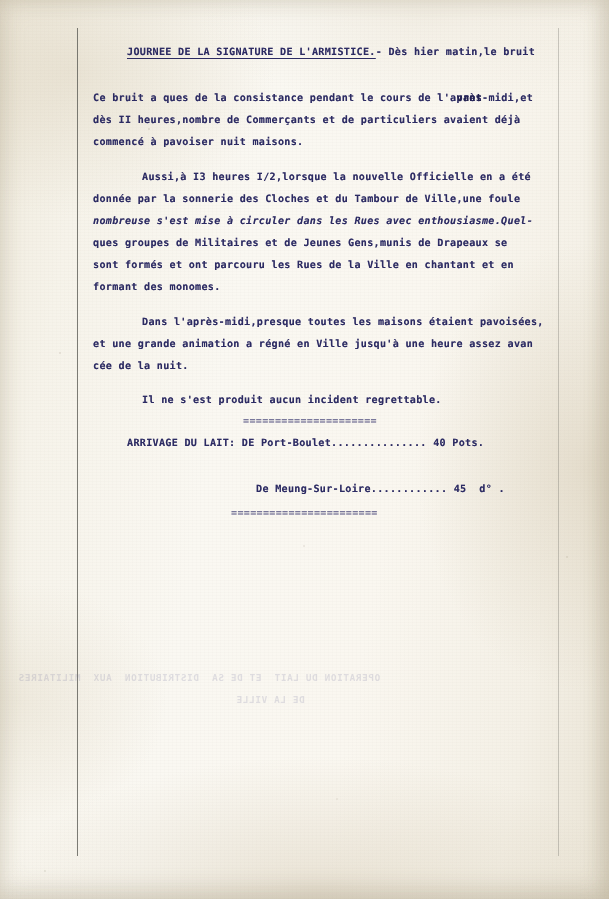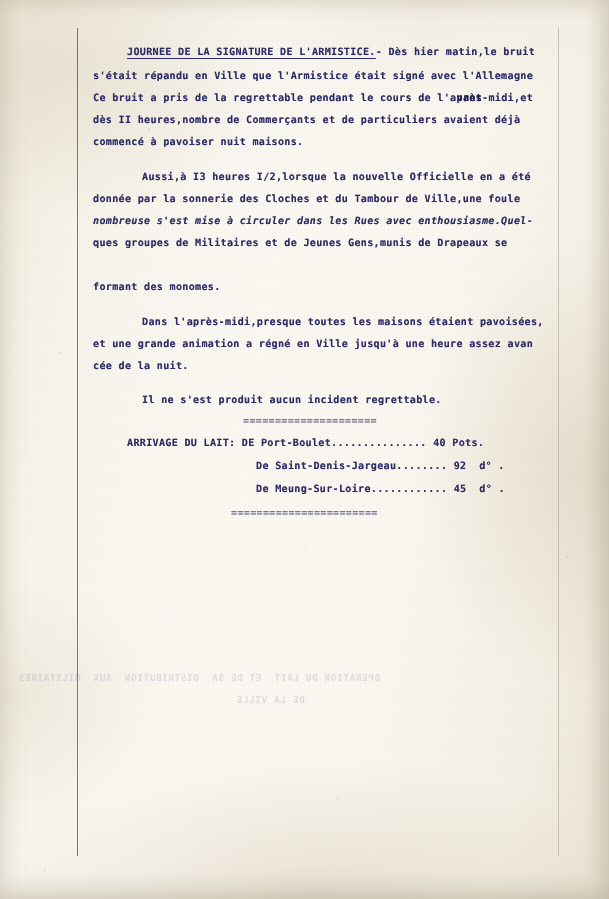--- a/index.html
+++ b/index.html
@@ -130,47 +130,46 @@
   <div class="rule-line rule-right"></div>
 
   <div class="ghost" style="left:18px; top:672px;">OPERATION DU LAIT  ET DE SA  DISTRIBUTION  AUX  MILITAIRES</div>
   <div class="ghost" style="left:236px; top:694px;">DE LA VILLE</div>
 
   <div class="typed">
 
     
     <div class="line" style="left:127px; top:42px;"><span class="u">JOURNEE DE LA SIGNATURE DE L'ARMISTICE.</span><span>- Dès hier matin,le bruit</span></div>
 
-    <div class="line" style="left:93px; top:66px;">s'était répandu en Ville que l'Armistice était signé avec l'Allemagne</div>
 
     
-    <div class="line" style="left:93px; top:88px;"><span>Ce bruit a pris de la regrettable pendant le cours de l'a</span><span class="overstrike"><span>près</span><span class="over">vant</span></span><span>-midi,et</span></div>
+    <div class="line" style="left:93px; top:88px;"><span>Ce bruit a ques de la consistance pendant le cours de l'a</span><span class="overstrike"><span>près</span><span class="over">vant</span></span><span>-midi,et</span></div>
 
     <div class="line" style="left:93px; top:110px;">dès II heures,nombre de Commerçants et de particuliers avaient déjà</div>
     <div class="line" style="left:93px; top:132px;">commencé à pavoiser nuit maisons.</div>
 
     <div class="line" style="left:142px; top:167px;">Aussi,à I3 heures I/2,lorsque la nouvelle Officielle en a été</div>
     <div class="line" style="left:93px; top:189px;">donnée par la sonnerie des Cloches et du Tambour de Ville,une foule</div>
     <div class="line" style="left:93px; top:211px;font-style:italic;">nombreuse s'est mise à circuler dans les Rues avec enthousiasme.Quel-</div>
     <div class="line" style="left:93px; top:233px;">ques groupes de Militaires et de Jeunes Gens,munis de Drapeaux se</div>
+    <div class="line" style="left:93px; top:255px;">sont formés et ont parcouru les Rues de la Ville en chantant et en</div>
     <div class="line" style="left:93px; top:277px;text-align:right;">formant des monomes.</div>
 
     <div class="line" style="left:142px; top:312px;">Dans l'après-midi,presque toutes les maisons étaient pavoisées,</div>
     <div class="line" style="left:93px; top:334px;">et une grande animation a régné en Ville jusqu'à une heure assez avan</div>
     <div class="line" style="left:93px; top:356px;">cée de la nuit.</div>
 
     <div class="line" style="left:142px; top:390px;">Il ne s'est produit aucun incident regrettable.</div>
 
     
     <div class="sep" style="left:243px; top:411px;">=====================</div>
 
     
     <div class="line" style="left:127px; top:433px;"><span>ARRIVAGE DU LAIT:</span><span> </span><span>DE Port-Boulet</span><span>...............</span><span> </span><span>40</span><span> </span><span>Pots.</span></div>
 
-    <div class="line" style="left:256px; top:456px;"><span>De Saint-Denis-Jargeau</span><span>........</span><span> </span><span>92</span><span>  </span><span>d° .</span></div>
 
     <div class="line" style="left:256px; top:479px;"><span>De Meung-Sur-Loire</span><span>............</span><span> </span><span>45</span><span>  </span><span>d° .</span></div>
 
     <div class="sep" style="left:231px; top:503px;">=======================</div>
 
   </div>
 
   <div class="speck" style="left:148px; top:128px; width:2px; height:2px; opacity:.5;"></div>
   <div class="speck" style="left:59px;  top:352px; width:2px; height:2px; opacity:.42;"></div>
   <div class="speck" style="left:303px; top:545px; width:2px; height:2px; opacity:.35;"></div>

